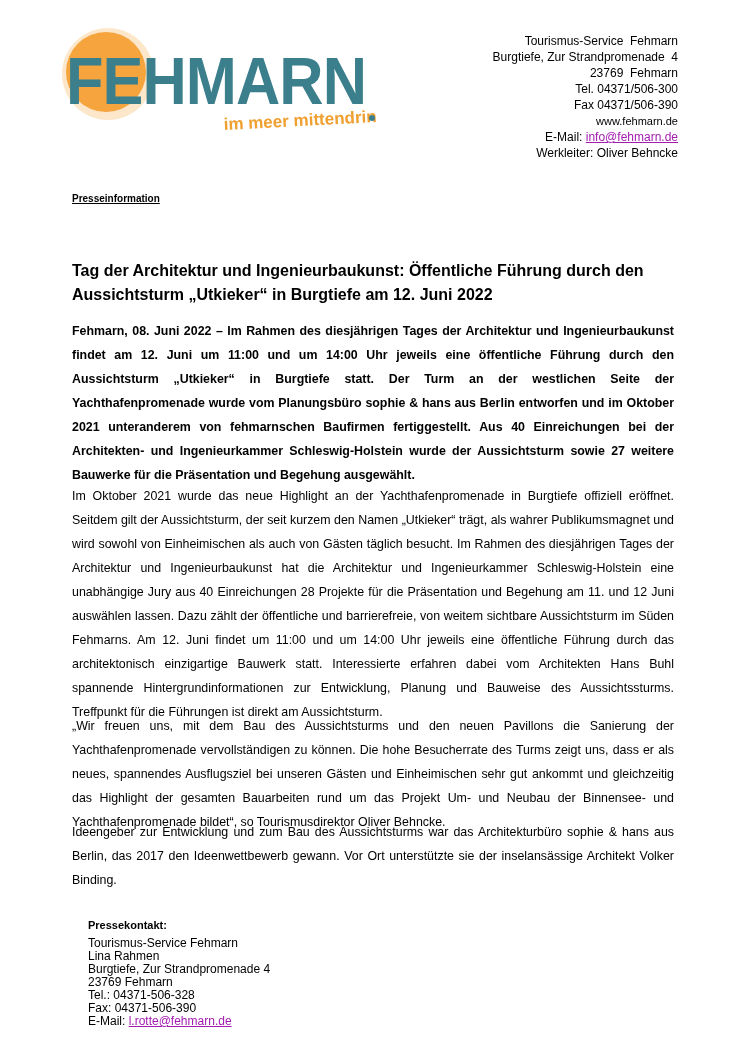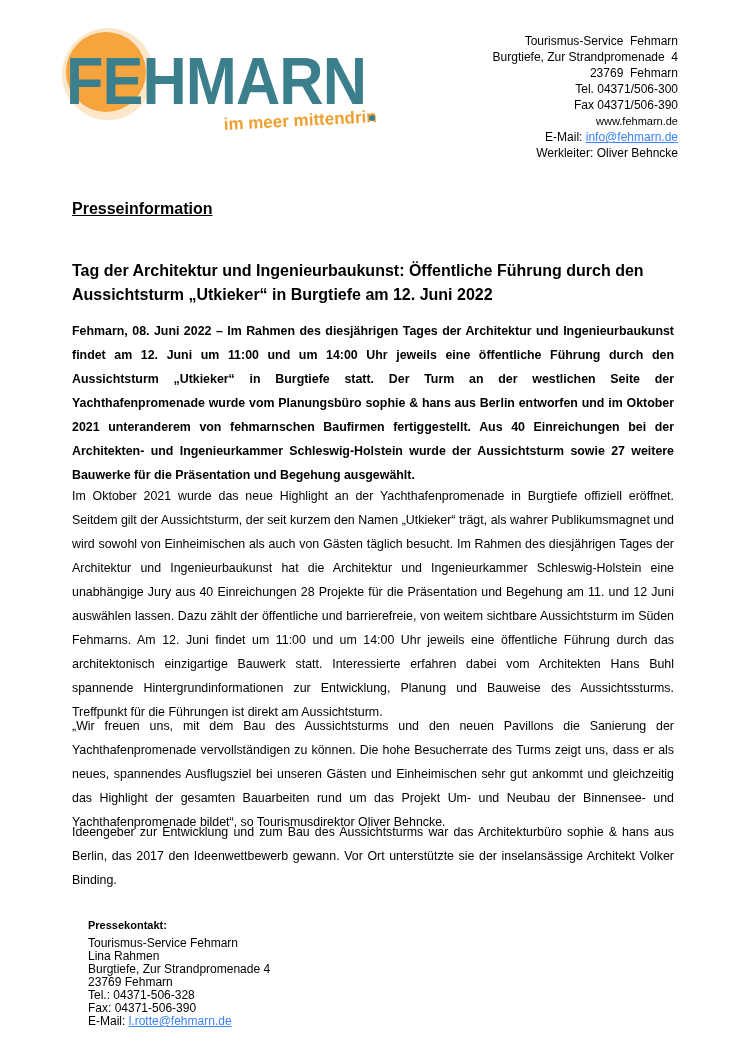--- a/index.html
+++ b/index.html
@@ -4,22 +4,22 @@
 <style>
   html, body { margin: 0; padding: 0; background: #ffffff; }
   body { width: 746px; height: 1054px; position: relative; overflow: hidden;
          font-family: "Liberation Sans", sans-serif; color: #000; }
   .logo { position: absolute; left: 56px; top: 24px; width: 320px; height: 120px; text-align: right; }
   .logo svg { display: block; }
   .letterhead { position: absolute; right: 68px; top: 33px; text-align: right;
                 font-size: 12px; line-height: 16px; }
   .letterhead div { white-space: pre; }
   .letterhead .web { font-size: 11px; }
-  a { color: #3b82f6; text-decoration: underline; }
-  .press-label { position: absolute; left: 72px; top: 200px; font-size: 16px; font-weight: bold;
+  a { color: #a21caf; text-decoration: underline; }
+  .press-label { position: absolute; left: 72px; top: 193px; font-size: 10px; font-weight: bold;
                  text-decoration: underline; }
   .headline { position: absolute; left: 72px; top: 259px; width: 600px; font-size: 16px;
               font-weight: bold; line-height: 24px; }
   .lead { position: absolute; left: 72px; top: 319px; width: 602px; font-size: 12.4px;
           font-weight: bold; line-height: 24px; text-align: justify; }
   .para { position: absolute; left: 72px; width: 602px; font-size: 12.4px; line-height: 24px;
           text-align: justify; }
   .p1 { top: 484px; }
   .p2 { top: 714px; }
   .p3 { top: 820px; }

